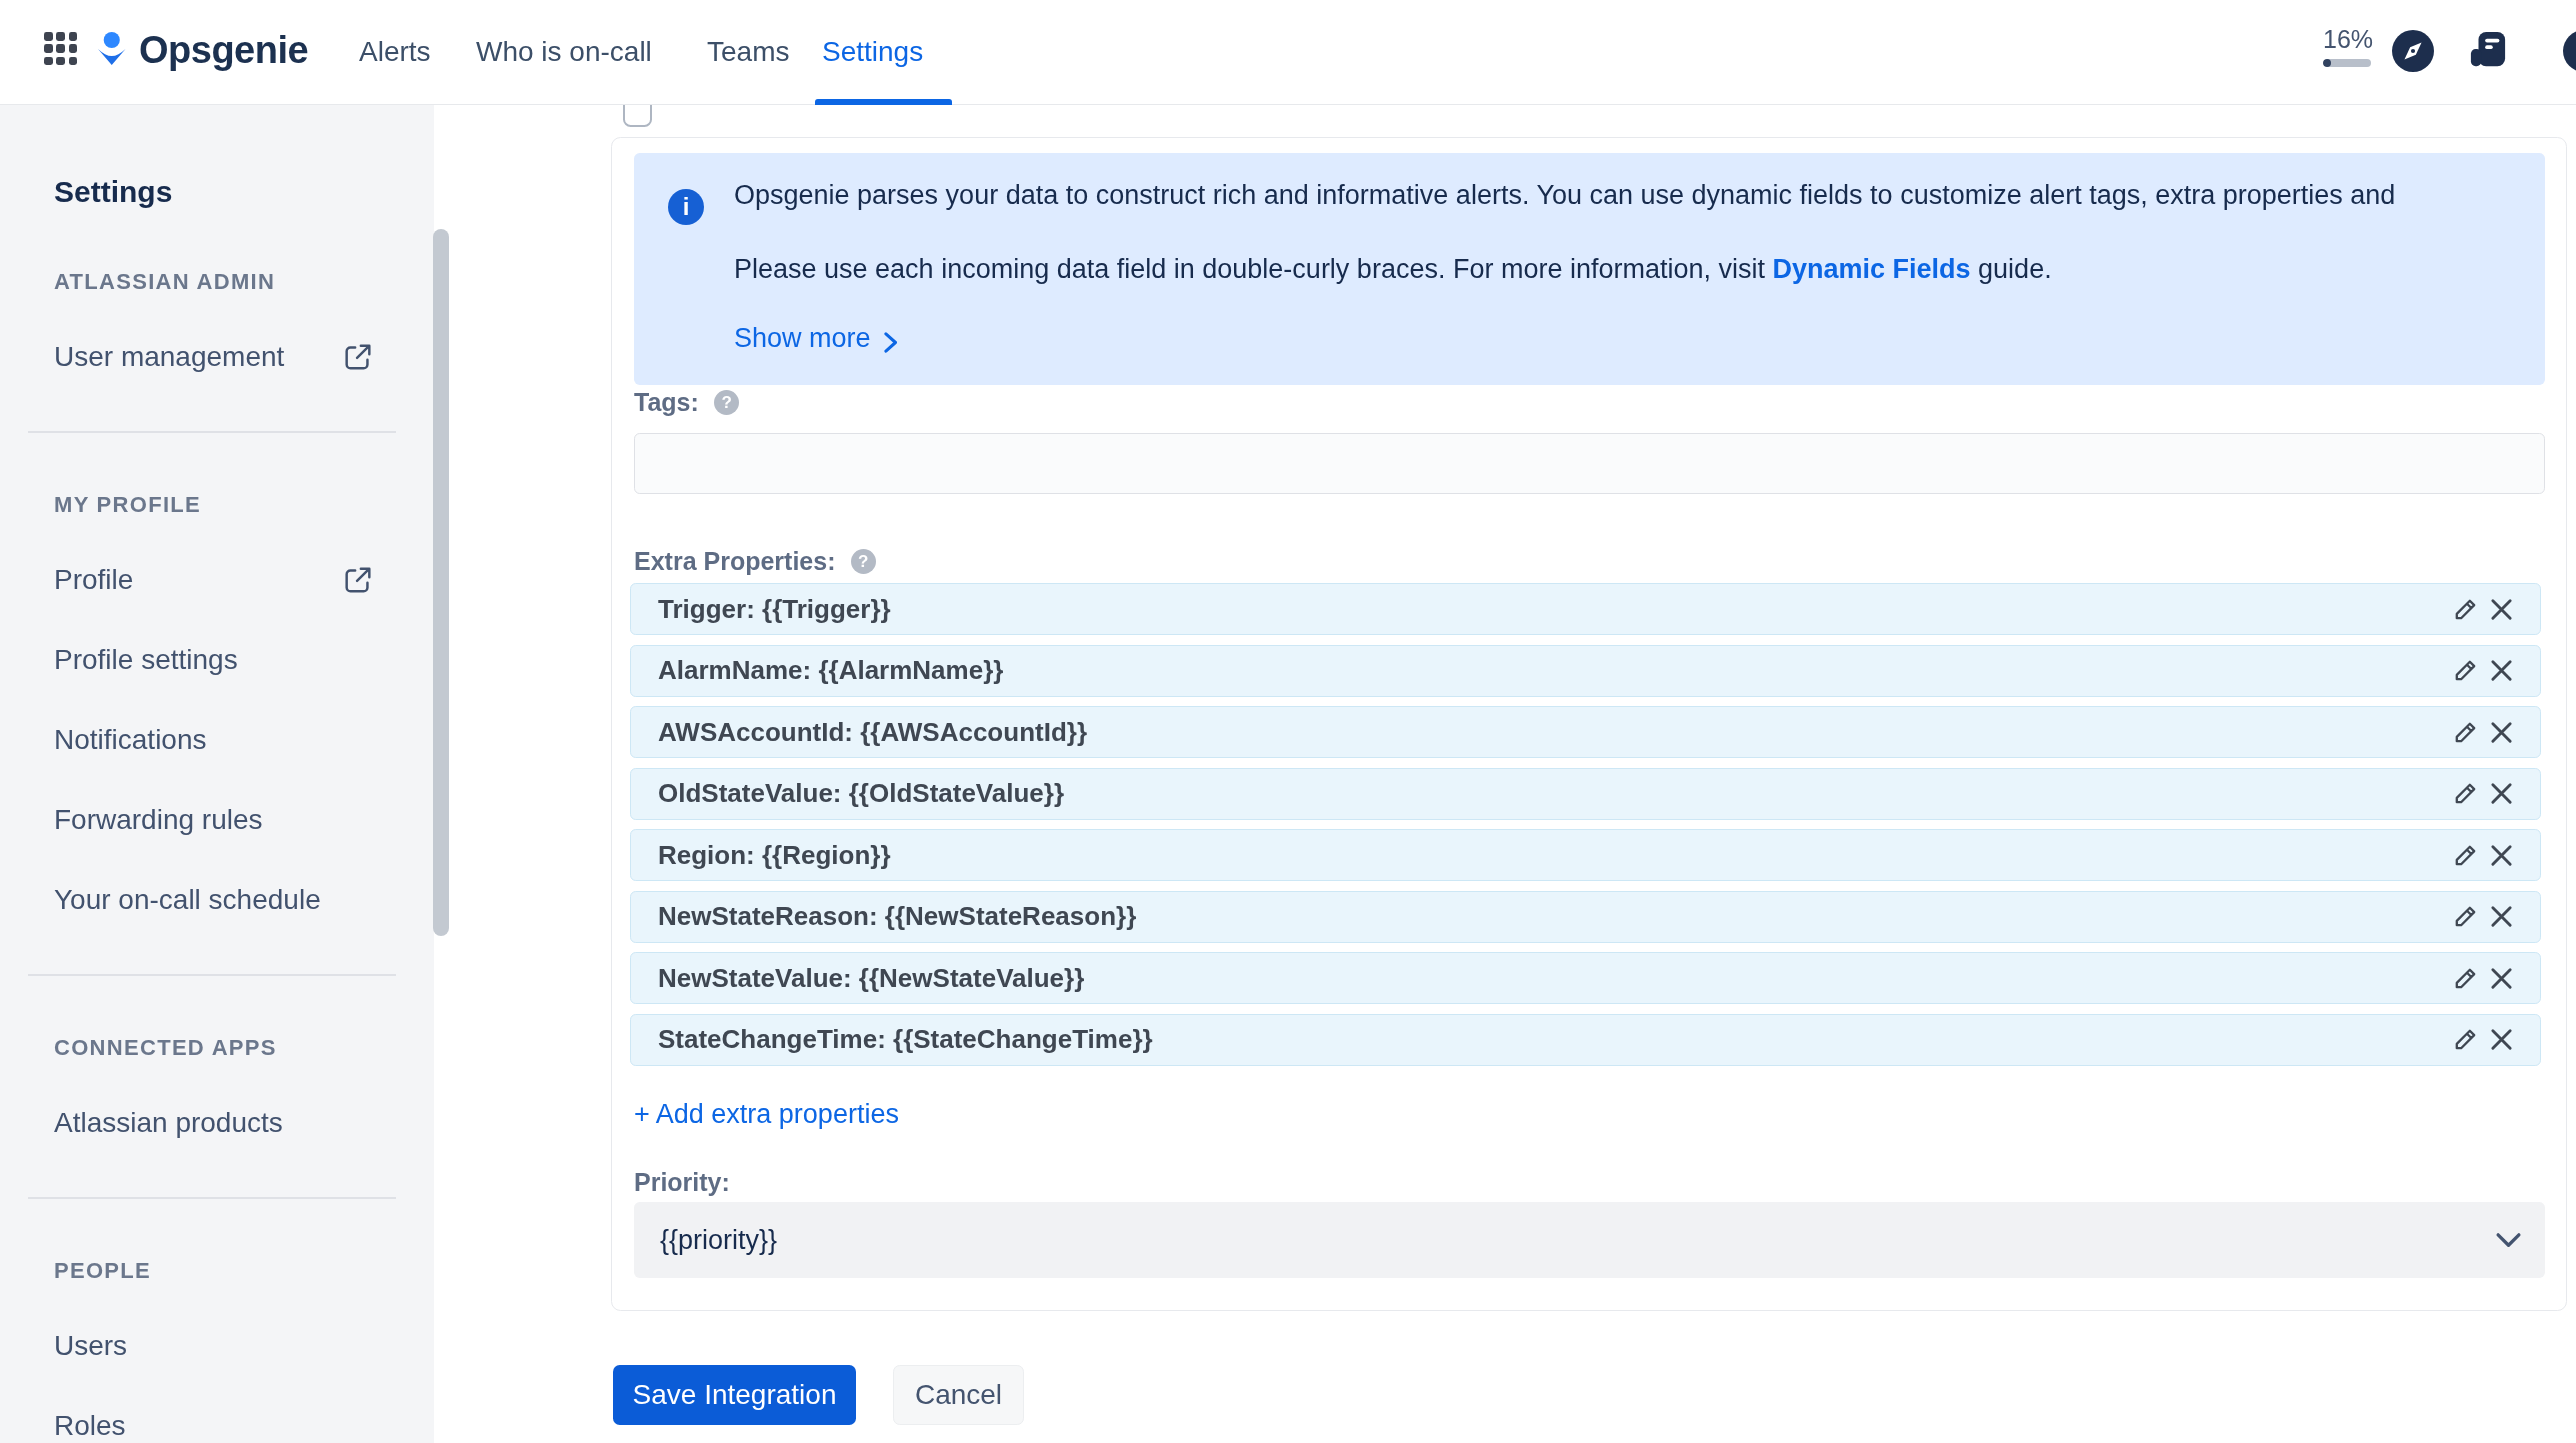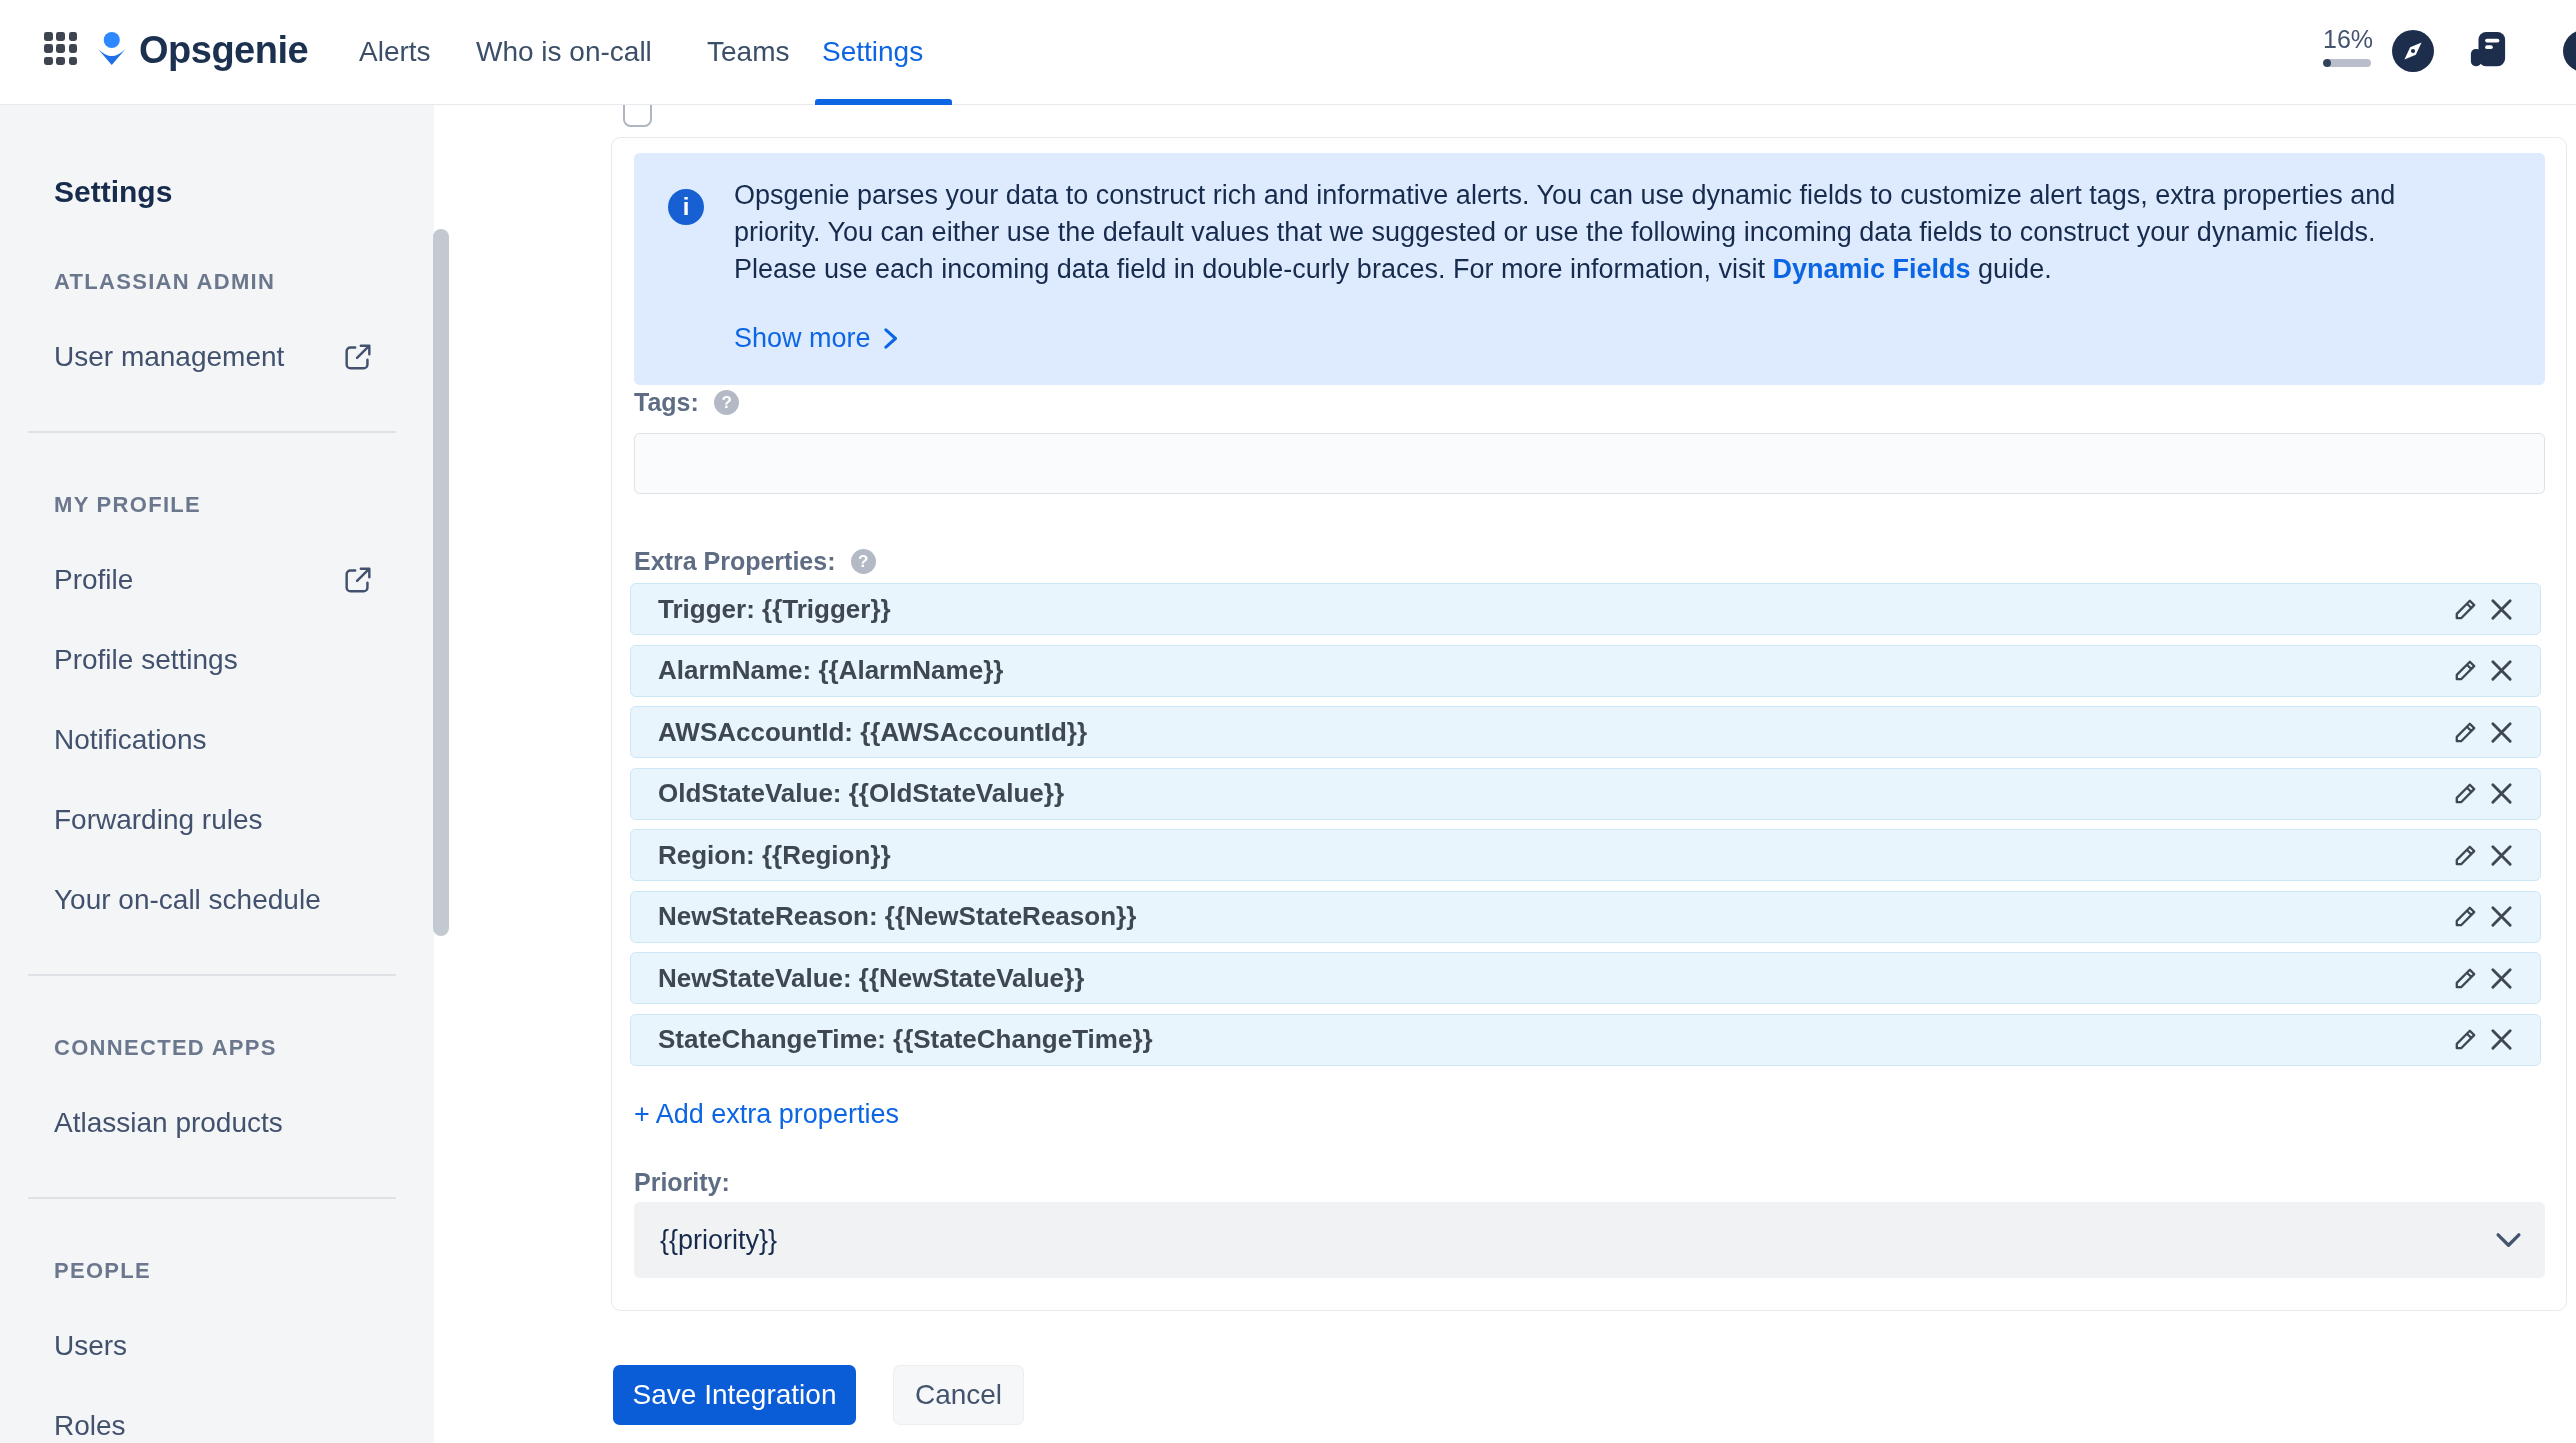--- a/index.html
+++ b/index.html
@@ -55,21 +55,21 @@
   .card { position:absolute; left:611px; top:137px; width:1956px; height:1174px;
           background:#fff; border:1px solid #e7e9ed; border-radius:9.5px; z-index:2; }
   .banner { position:absolute; left:22px; top:15.3px; width:1911px; height:232px;
             background:#deebff; border-radius:5.7px; }
   .info-icon { position:absolute; left:34px; top:36px; width:36px; height:36px; border-radius:50%;
                background:#1660d4; color:#fff; font-size:24px; font-weight:700;
                display:flex; align-items:center; justify-content:center; font-style:normal; }
   .banner-text { position:absolute; left:100px; top:24px; width:1776px;
                  font-size:27px; line-height:37px; color:#172b4d; }
   .banner-link { color:#0c66e4; font-weight:700; cursor:pointer; }
-  .show-more { position:absolute; left:100px; top:170px; display:flex; align-items:center; gap:13.4px;
+  .show-more { position:absolute; left:100px; top:170px; display:flex; align-items:flex-end; gap:13.4px;
                font-size:27px; font-weight:500; color:#0c66e4; cursor:pointer; }
   .field-label { position:absolute; display:flex; align-items:center; gap:15.3px;
                  font-size:25px; font-weight:700; color:#5e6c84; }
   .q-icon { width:25px; height:25px; border-radius:50%; background:#b3bac5; color:#fff;
             font-size:17px; font-weight:700; display:flex; align-items:center; justify-content:center; cursor:pointer; }
   .tags-input { position:absolute; left:22px; top:295px; width:1911px; height:61px;
                 background:#fafbfc; border:1.9px solid #dfe1e6; border-radius:5.7px;
                 font-size:26px; color:#172b4d; padding:0 19px; }
   .rows { position:absolute; left:18px; top:445px; width:1911px; }
   .prop-row { height:52px; margin-bottom:9.5px; background:#e9f5fc; border:1px solid #cde7f5;
@@ -199,21 +199,21 @@
 <div class="scroll-thumb"></div>
 
 <div class="checkbox"></div>
 
 <div class="card">
 
   <div class="banner">
     <i class="info-icon">i</i>
     <div class="banner-text">
       <span>Opsgenie parses your data to construct rich and informative alerts. You can use dynamic fields to customize alert tags, extra properties and</span><br>
-      <span>priority. You can either use the default values that we suggested or use the following incoming data fields to construct your dynamic fields.</span><br>
+      <br>
       <span>Please use each incoming data field in double-curly braces. For more information, visit </span><span class="banner-link">Dynamic Fields</span><span> guide.</span>
     </div>
     <div class="show-more">
       <span>Show more</span>
       <svg width="13.4" height="23" viewBox="0 0 14 24">
         <polyline points="2,3 12,12 2,21" fill="none" stroke="#0c66e4" stroke-width="3.2" stroke-linecap="round" stroke-linejoin="round"></polyline>
       </svg>
     </div>
   </div>
 

